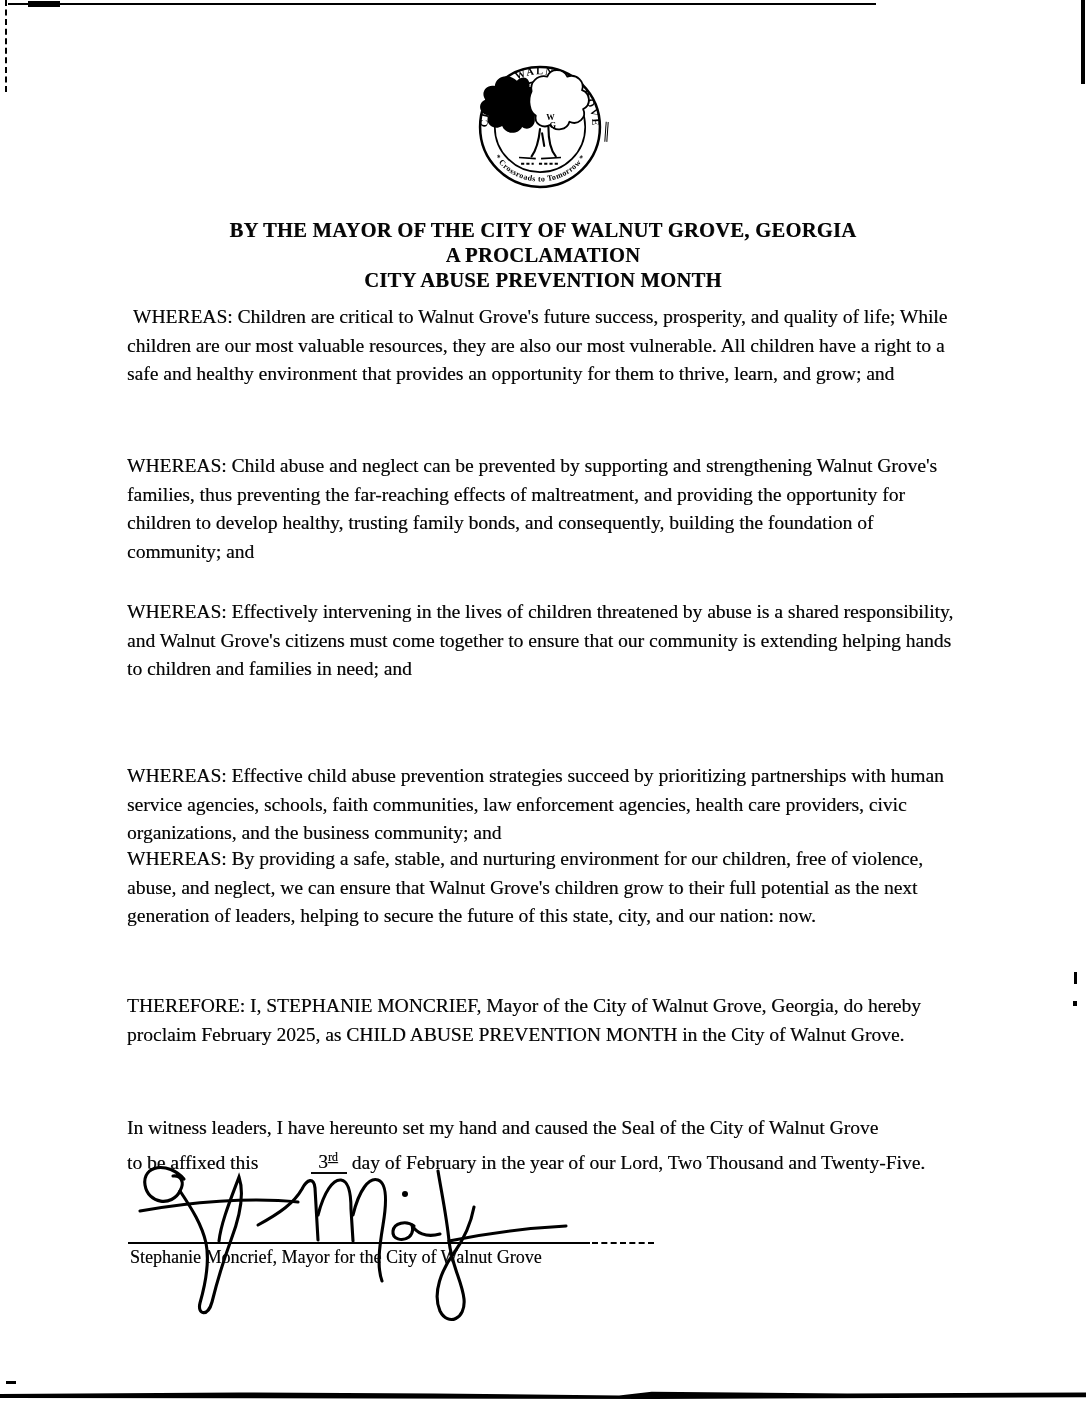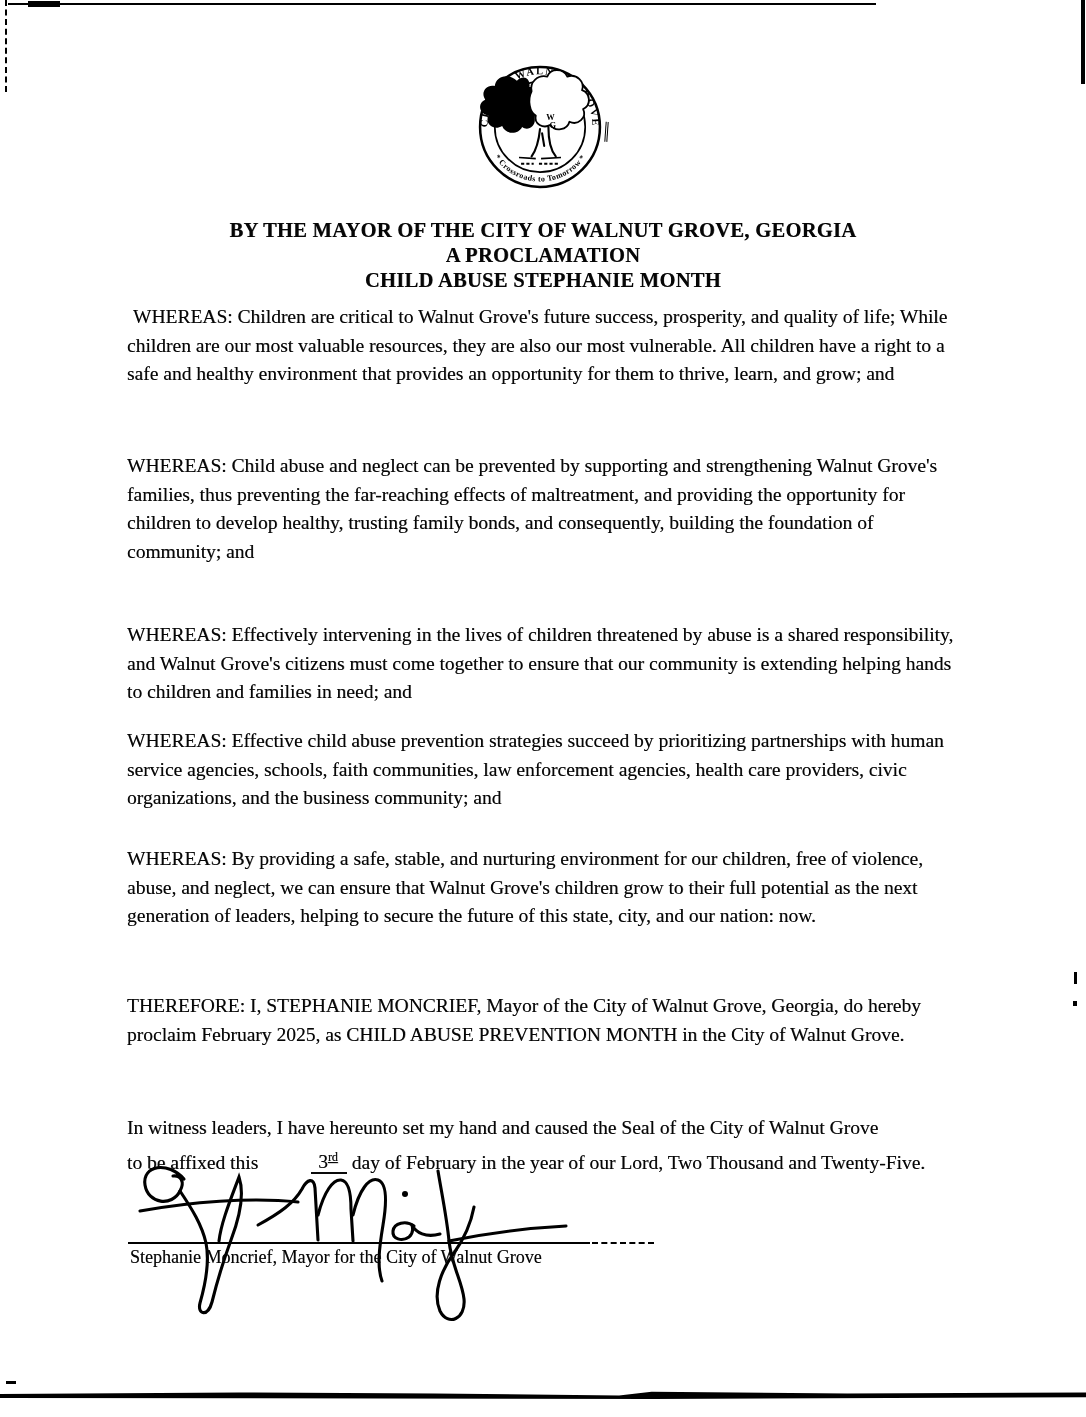--- a/index.html
+++ b/index.html
@@ -43,22 +43,22 @@
     text-shadow: 0.4px 0.4px 0 rgba(0,0,0,0.55);
   }
   
   .para {
     position: absolute; left: 127px; width: 833px;
     font-size: 19.5px; line-height: 28.5px;
     text-shadow: 0.35px 0.35px 0 rgba(0,0,0,0.5);
   }
   .p1 { top: 303px; text-indent: 6px; }
   .p2 { top: 452px; }
-  .p3 { top: 598px; margin-top: 23px; }
-  .p4 { top: 727px; }
+  .p3 { top: 598px; }
+  .p4 { top: 762px; }
   .p5 { top: 845px; }
   .p6 { top: 992px; }
   .p7 { top: 1114px; }
   .day-field {
     border-bottom: 2px solid #0a0a0a;
     padding: 0 9px 0 7px;
     margin-left: 48px;
   }
   .day-field sup { font-size: 12px; text-decoration: underline; }
   
@@ -113,21 +113,21 @@
       <path d="M 58,107 L 74,108 M 79,108 L 98,107" fill="none" stroke="#000" stroke-width="1.6"></path>
       <path d="M 60,113 L 72,113 M 77,113 L 95,113" fill="none" stroke="#000" stroke-width="1.8" stroke-dasharray="3 2"></path>
     </g>
     <text x="84" y="71" font-size="8" font-weight="bold" fill="#000">W</text>
     <text x="87" y="79" font-size="8" font-weight="bold" fill="#000">G</text>
   </svg>
 
   <div class="title-block">
     <div>BY THE MAYOR OF THE CITY OF WALNUT GROVE, GEORGIA</div>
     <div>A PROCLAMATION</div>
-    <div>CHILD ABUSE STEPHANIE MONTH</div>
+    <div>CITY ABUSE PREVENTION MONTH</div>
   </div>
 
   <div class="para p2">WHEREAS: Child abuse and neglect can be prevented by supporting and strengthening Walnut Grove's families, thus preventing the far-reaching effects of maltreatment, and providing the opportunity for children to develop healthy, trusting family bonds, and consequently, building the foundation of community; and</div>
   <div class="para p1">WHEREAS: Children are critical to Walnut Grove's future success, prosperity, and quality of life; While children are our most valuable resources, they are also our most vulnerable. All children have a right to a safe and healthy environment that provides an opportunity for them to thrive, learn, and grow; and</div>
   <div class="para p3">WHEREAS: Effectively intervening in the lives of children threatened by abuse is a shared responsibility, and Walnut Grove's citizens must come together to ensure that our community is extending helping hands to children and families in need; and</div>
   <div class="para p4">WHEREAS: Effective child abuse prevention strategies succeed by prioritizing partnerships with human service agencies, schools, faith communities, law enforcement agencies, health care providers, civic organizations, and the business community; and</div>
   <div class="para p5">WHEREAS: By providing a safe, stable, and nurturing environment for our children, free of violence, abuse, and neglect, we can ensure that Walnut Grove's children grow to their full potential as the next generation of leaders, helping to secure the future of this state, city, and our nation: now.</div>
   <div class="para p6">THEREFORE: I, STEPHANIE MONCRIEF, Mayor of the City of Walnut Grove, Georgia, do hereby proclaim February 2025, as CHILD ABUSE PREVENTION MONTH in the City of Walnut Grove.</div>
 
   <div class="para p7">

